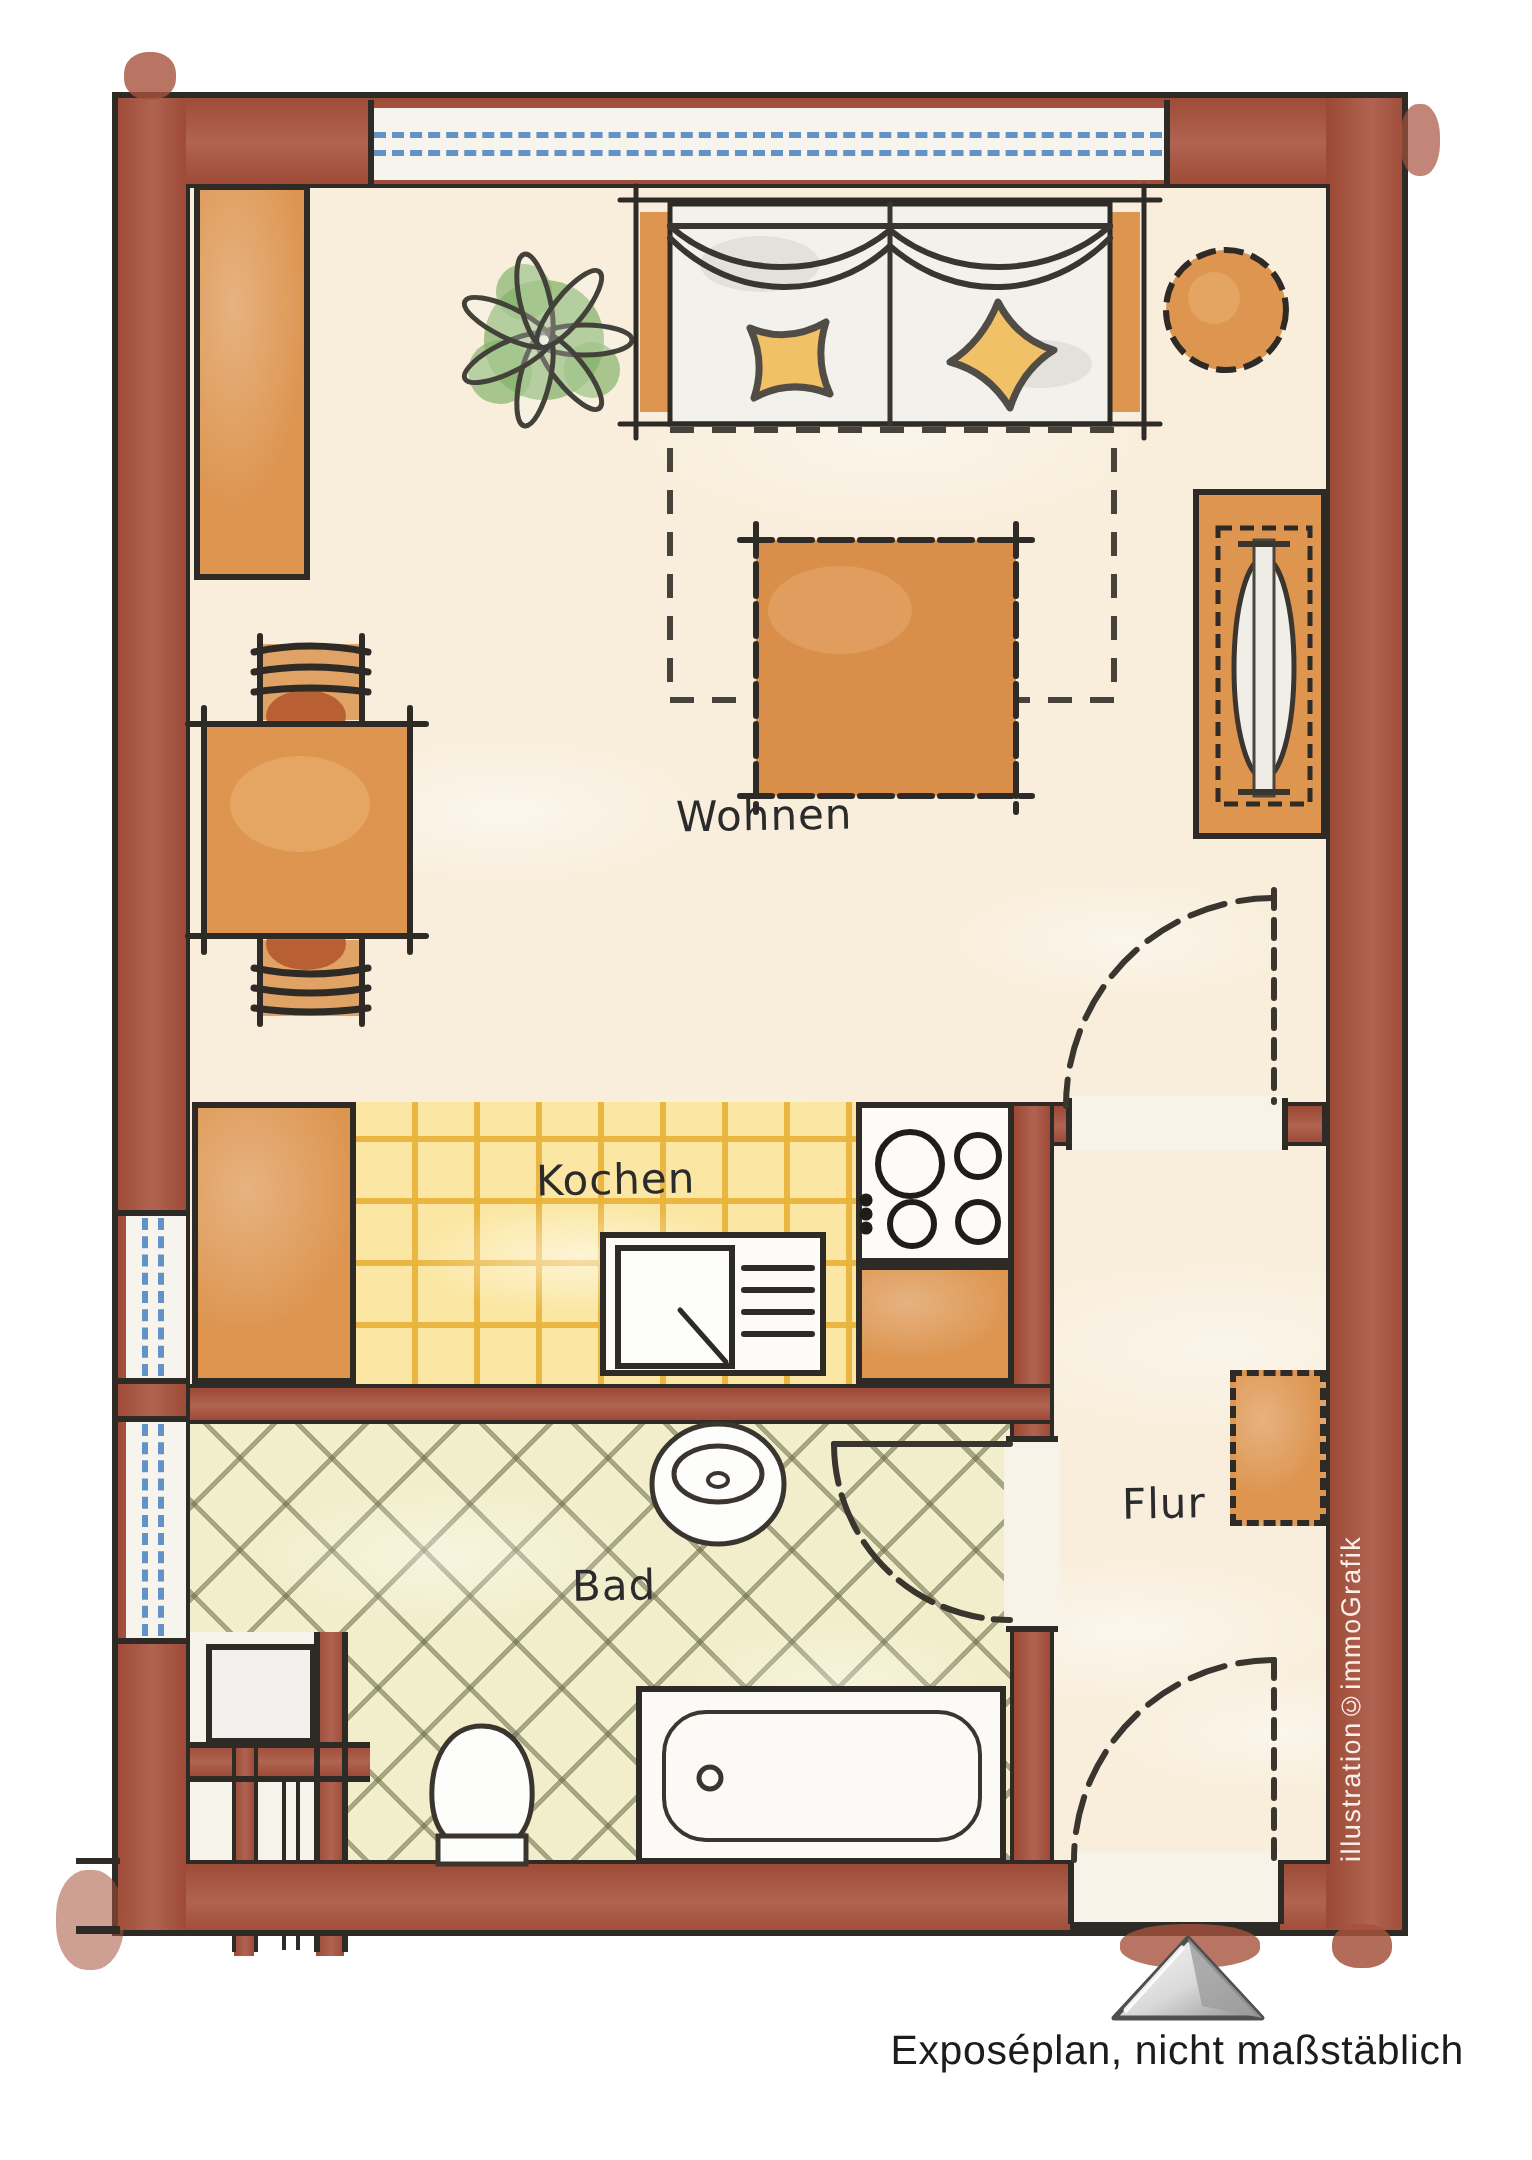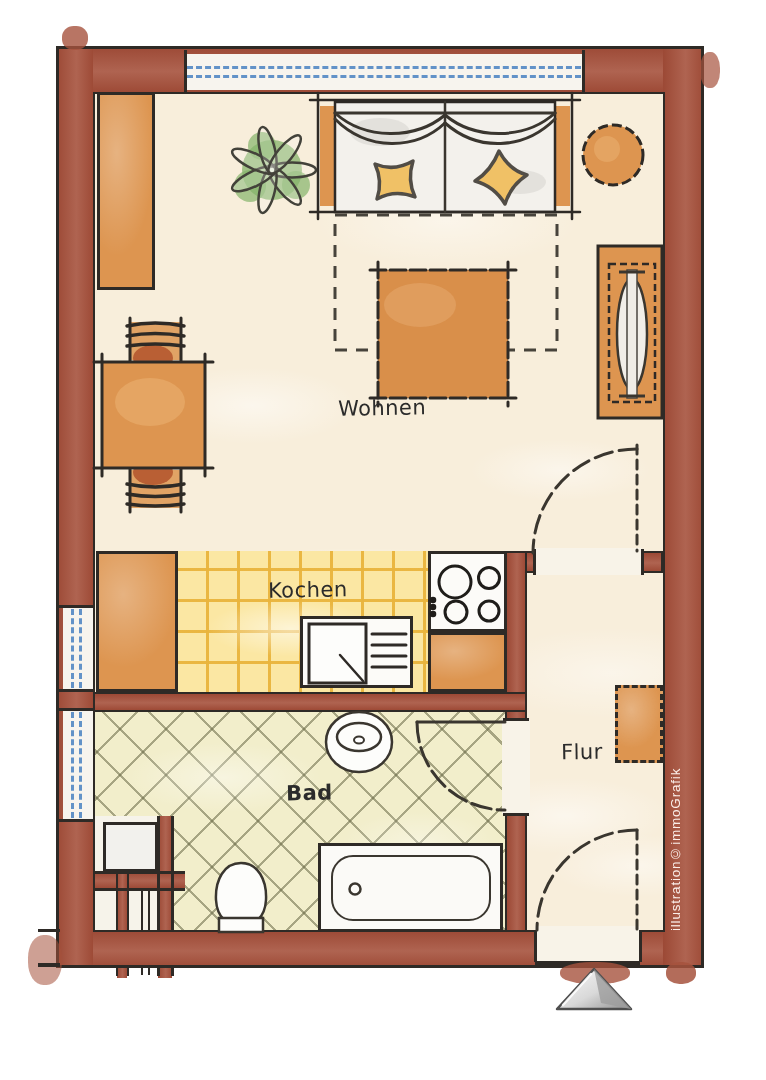--- a/index.html
+++ b/index.html
@@ -283,18 +283,19 @@
 
     <g>
       <polygon points="594,969 631,1009 557,1009" fill="url(#metal)" stroke="#4f4f4f" stroke-width="2.5" stroke-linejoin="round"></polygon>
       <polygon points="594,969 631,1009 601,1003" fill="#9e9e9e" opacity=".8"></polygon>
       <line x1="591" y1="974" x2="563" y2="1005" stroke="#ffffff" stroke-width="2.5" opacity=".9" stroke-linecap="round"></line>
     </g>
   </svg>
 
   <div class="room-label" style="left:338px; top:396px;">Wohnen</div>
   <div class="room-label" style="left:268px; top:578px;">Kochen</div>
-  <div class="room-label" style="left:286px; top:781px;font-weight:bold;">Bad</div>
+  <div class="room-label" style="left:286px; top:781px;">Bad</div>
   <div class="room-label" style="left:561px; top:740px;">Flur</div>
 
   <div id="watermark">illustration©immoGrafik</div>
+  <div id="caption">Exposéplan, nicht maßstäblich</div>
 
 </div>
 
 </body></html>

